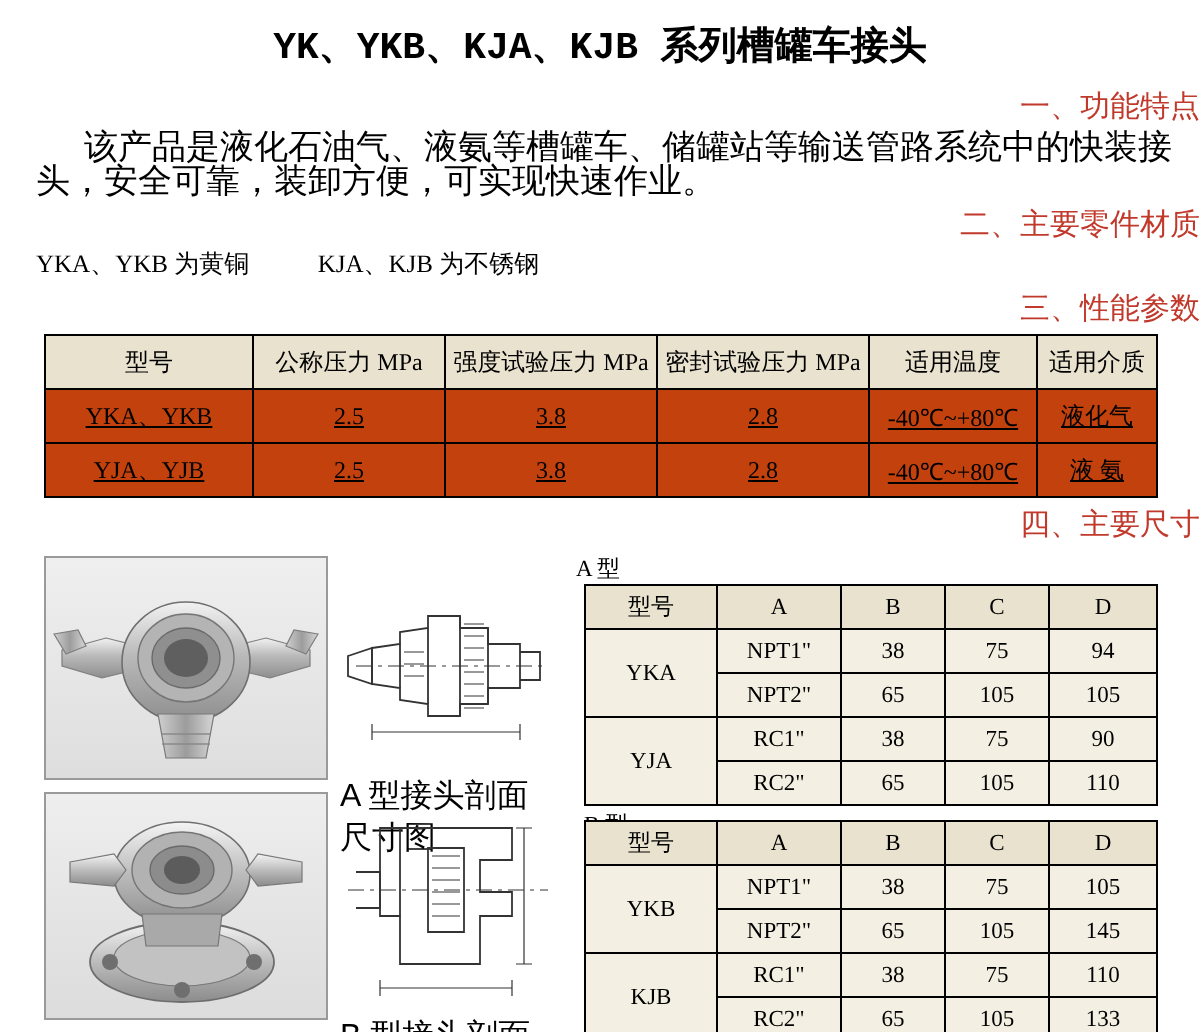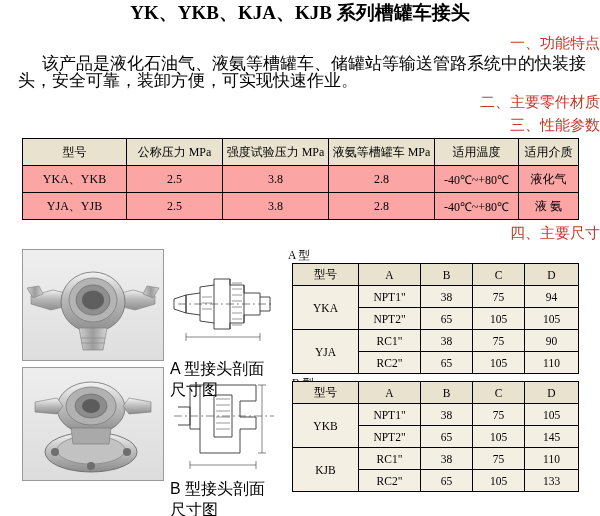--- a/index.html
+++ b/index.html
@@ -15,24 +15,25 @@
     overflow: hidden;
     position: relative;
   }
   .page {
     position: relative;
     width: 600px;
     height: 516px;
   }
   .title {
     text-align: center;
-    font-family: Liberation Serif, serif;
+    font-family: Liberation Mono, monospace;
     font-weight: bold;
     font-size: 19px;
     letter-spacing: 0px;
+    padding-top: 10px;
     padding-bottom: 4px;
     color: #000;
   }
   .section-head {
     color: #c0392b;
     font-weight: normal;
     font-size: 15px;
     font-family: "Liberation Serif", serif;
     margin: 4px 0 2px 18px;
     text-align: right;
@@ -71,21 +72,22 @@
     font-family: "Liberation Serif", serif;
     font-size: 12px;
     height: 26px;
     padding: 0 2px;
   }
   table.perf thead td {
     background: #e9e2cf;
     font-weight: normal;
   }
   table.perf tbody td {
-    background: #fca5a5;
+    background: #c2410c;
+    text-decoration: underline;
   }
 
   
   .dim-wrap {
     position: relative;
     margin-top: 6px;
   }
   .pic {
     position: absolute;
     border: 1px solid #9a9a9a;
@@ -126,38 +128,43 @@
 <div class="page">
 
   <div class="title">YK、YKB、KJA、KJB 系列槽罐车接头</div>
 
   <div class="section-head">一、功能特点</div>
   <div class="body-text">
     <span class="indent">该产品是液化石油气、液氨等槽罐车、储罐站等输送管路系统中的快装接头，安全可靠，装卸方便，可实现快速作业。</span>
   </div>
 
   <div class="section-head">二、主要零件材质</div>
+  <div class="mat-line">
+    <span>YKA、YKB 为黄铜</span>
+    <span class="gap"></span>
+    <span>KJA、KJB 为不锈钢</span>
+  </div>
 
   <div class="section-head">三、性能参数</div>
 
   <table class="perf">
     <colgroup>
       <col style="width:104px">
       <col style="width:96px">
       <col style="width:106px">
       <col style="width:106px">
       <col style="width:84px">
       <col style="width:60px">
     </colgroup>
     <thead>
       <tr>
         <td>型号</td>
         <td>公称压力 MPa</td>
         <td>强度试验压力 MPa</td>
-        <td>液氨等槽罐车 MPa</td>
+        <td>密封试验压力 MPa</td>
         <td>适用温度</td>
         <td>适用介质</td>
       </tr>
     </thead>
     <tbody>
       <tr>
         <td>YKA、YKB</td>
         <td>2.5</td>
         <td>3.8</td>
         <td>2.8</td>

